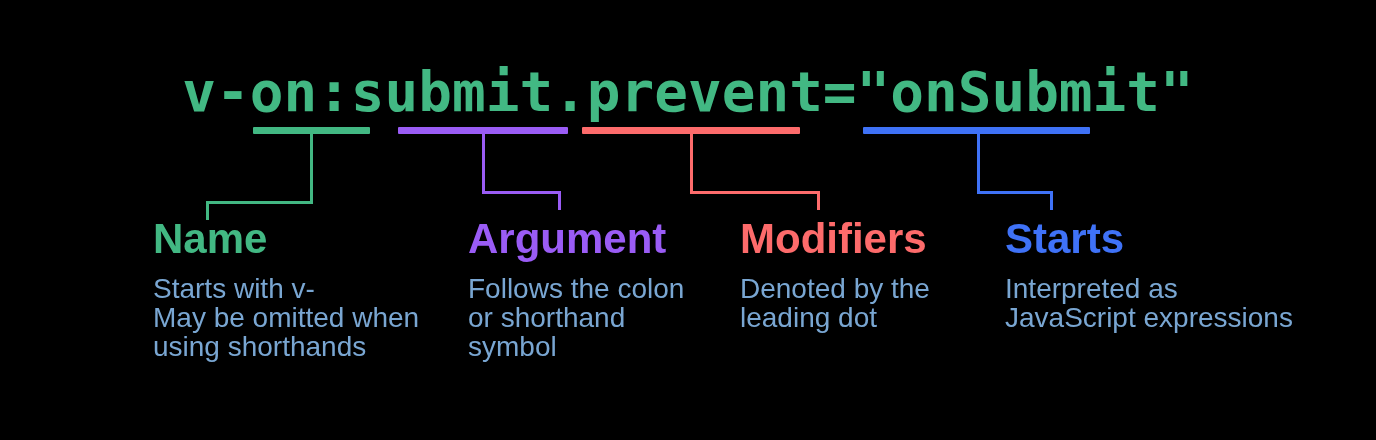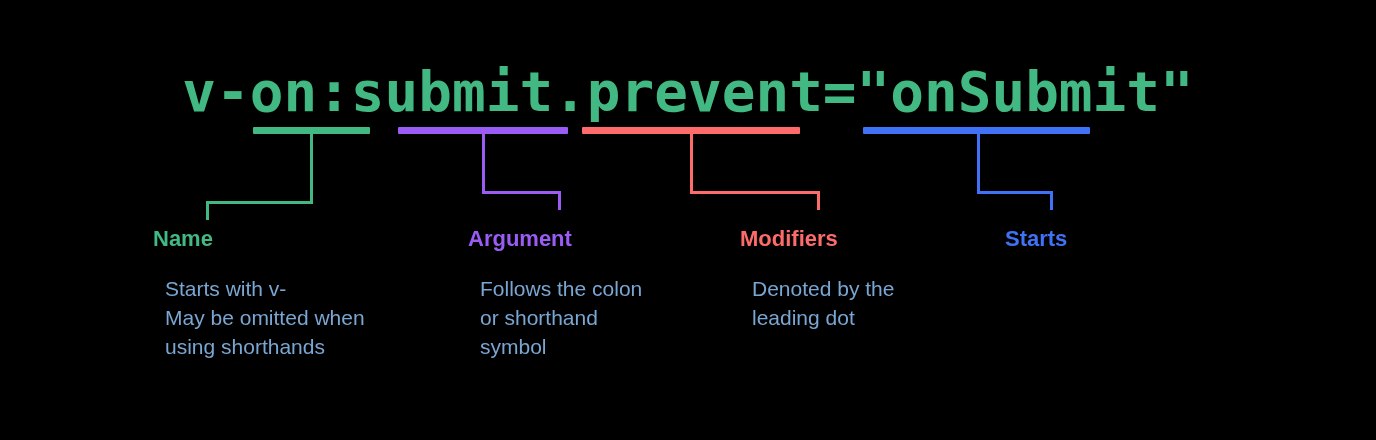--- a/index.html
+++ b/index.html
@@ -53,33 +53,33 @@
     pointer-events: none;
   }
 
   
   .col {
     position: absolute;
     top: 220px;
   }
   .col-title {
     font-family: "Liberation Sans", sans-serif;
-    font-size: 22px;
+    font-size: 42px;
     font-weight: 700;
     line-height: 38px;
     margin: 0 0 16px 0;
     white-space: nowrap;
   }
   .col-desc {
     font-family: "Liberation Sans", sans-serif;
-    font-size: 21px;
+    font-size: 28px;
     font-weight: 400;
     line-height: 29px;
     color: #79a6d2;
-    margin: 12px;
+    margin: 0;
     white-space: pre-line;
   }
 </style>
 </head>
 <body>
 
 <div id="stage">
 
   <div class="code-line">v-on:submit.prevent="onSubmit"</div>
 
@@ -114,15 +114,17 @@
 
   <div class="col" style="left:468px; width:260px;">
     <div class="col-title" style="color:#9a5cf5;">Argument</div>
     <div class="col-desc">Follows the colon
 or shorthand
 symbol</div>
   </div>
 
   <div class="col" style="left:1005px; width:310px;">
     <div class="col-title" style="color:#3f72f7;">Starts</div>
+    <div class="col-desc">Interpreted as
+JavaScript expressions</div>
   </div>
 
 </div>
 
 </body></html>

